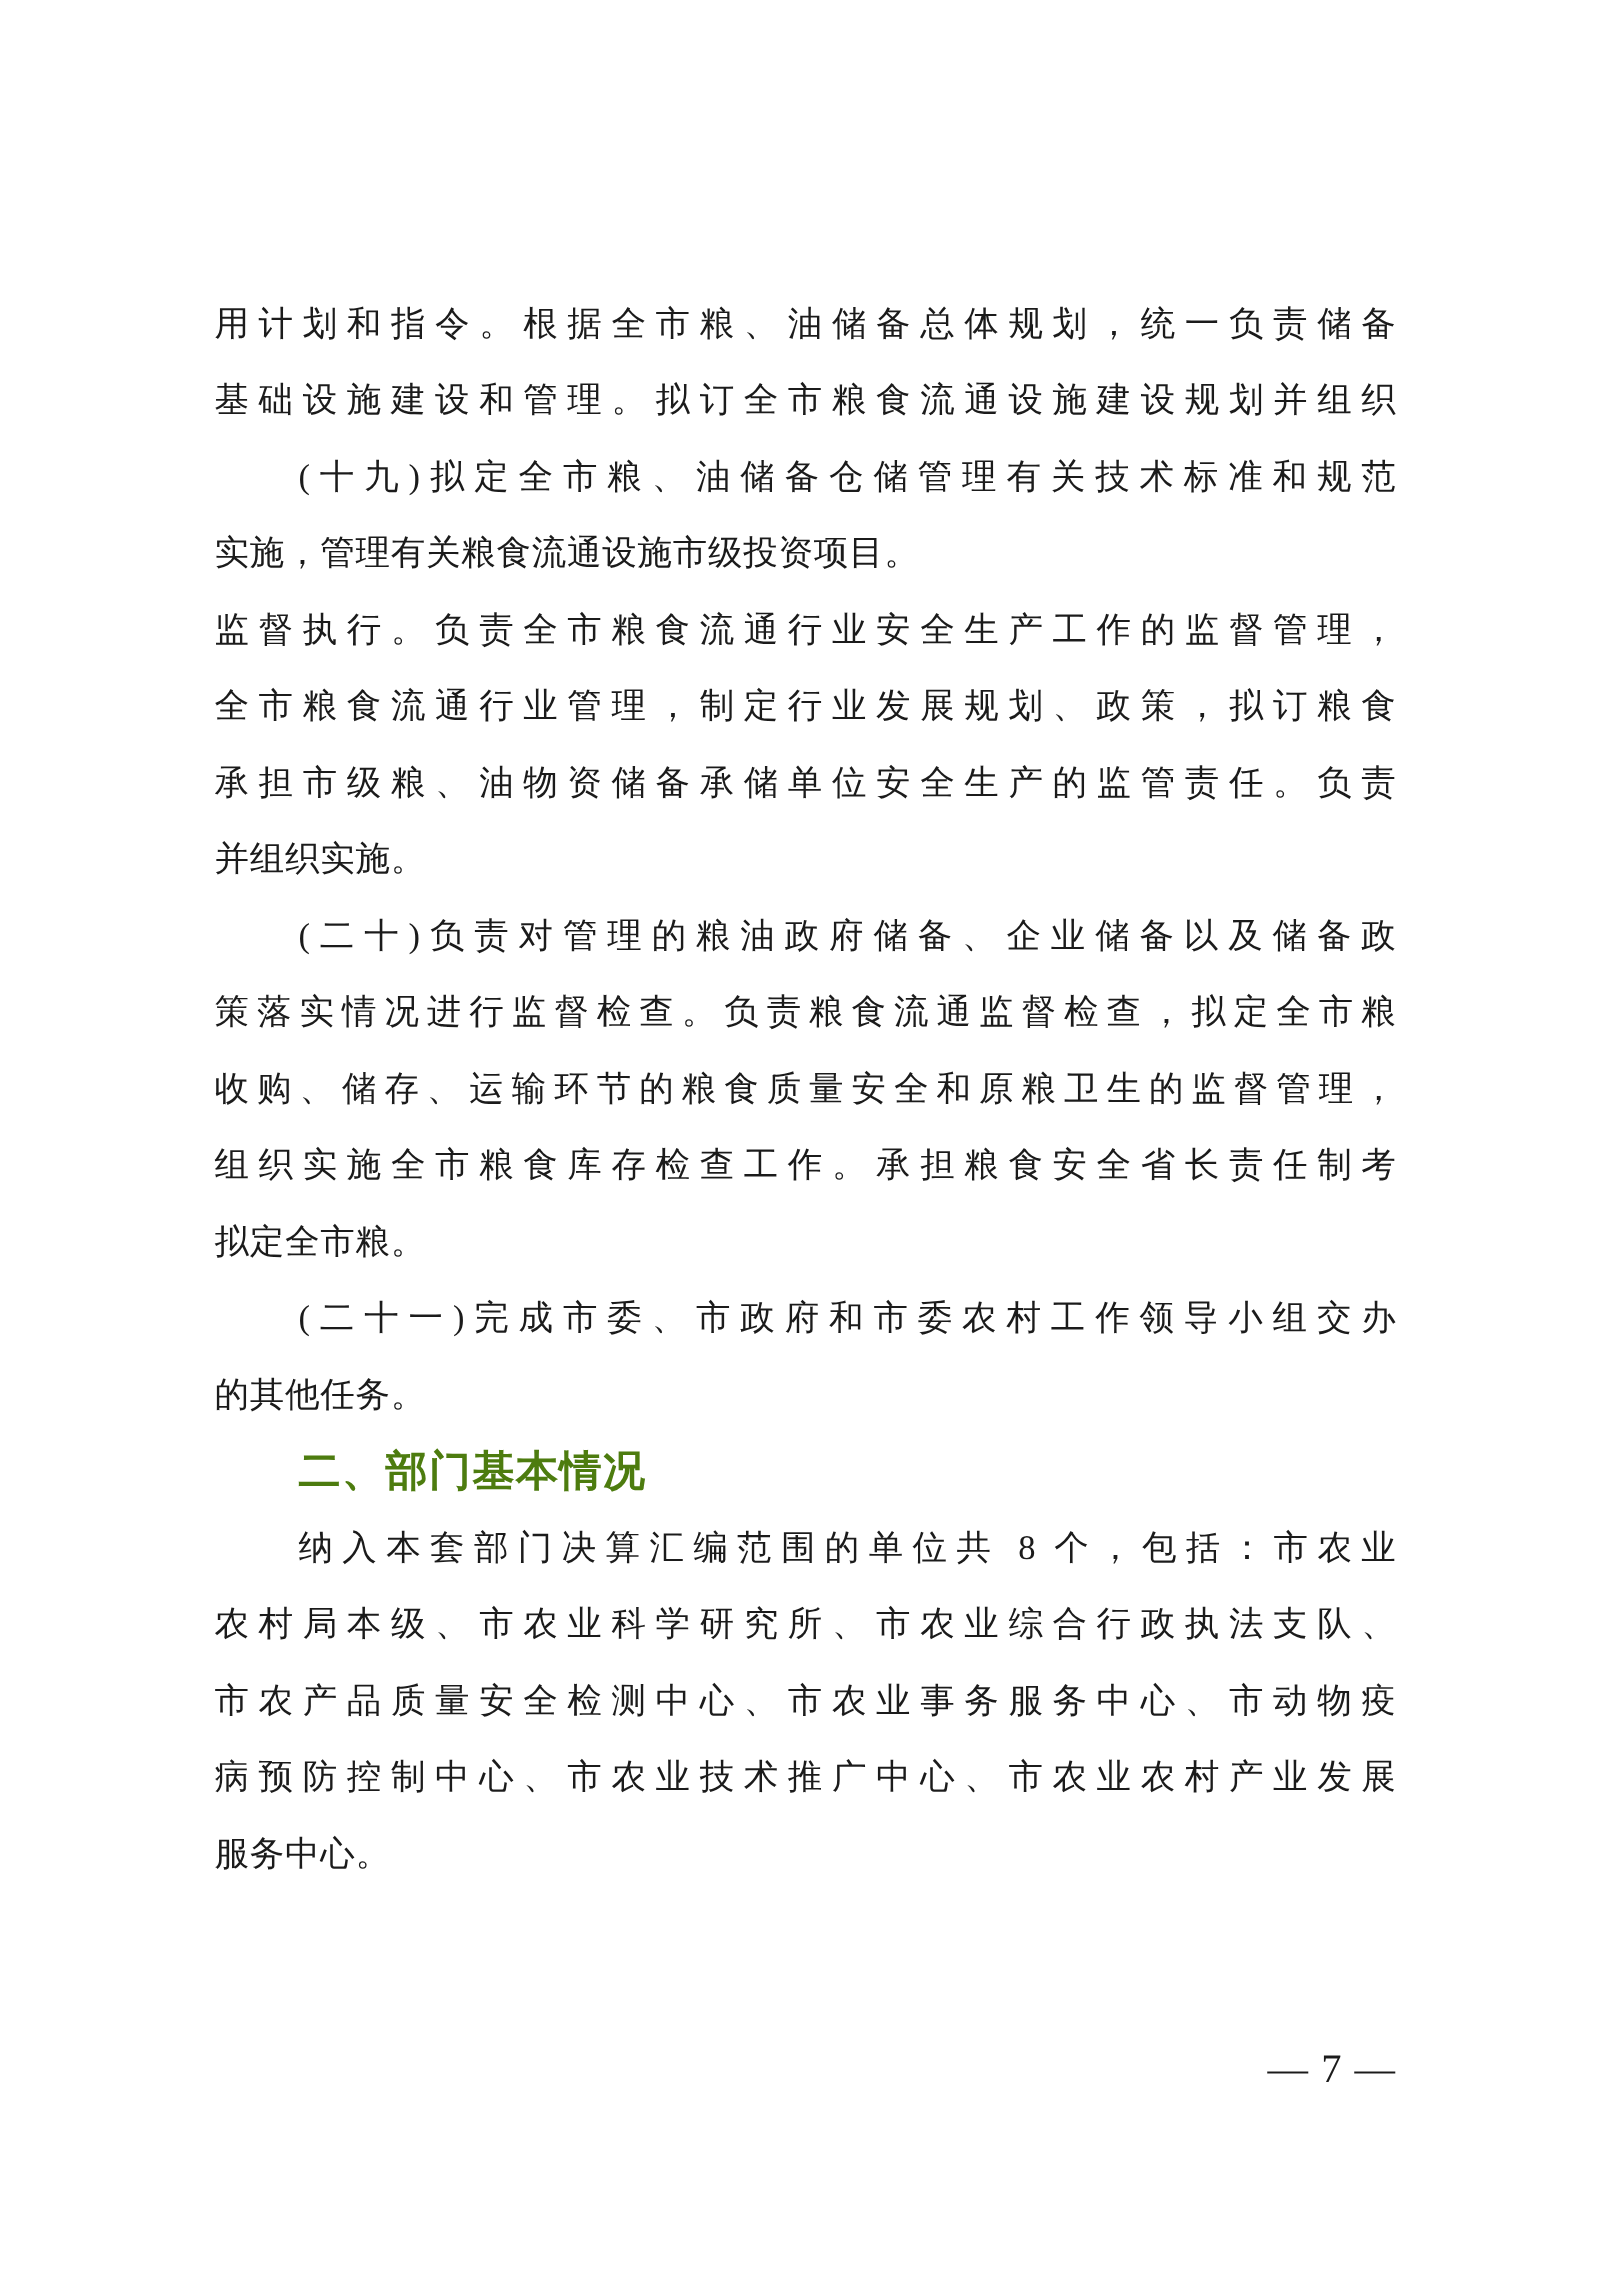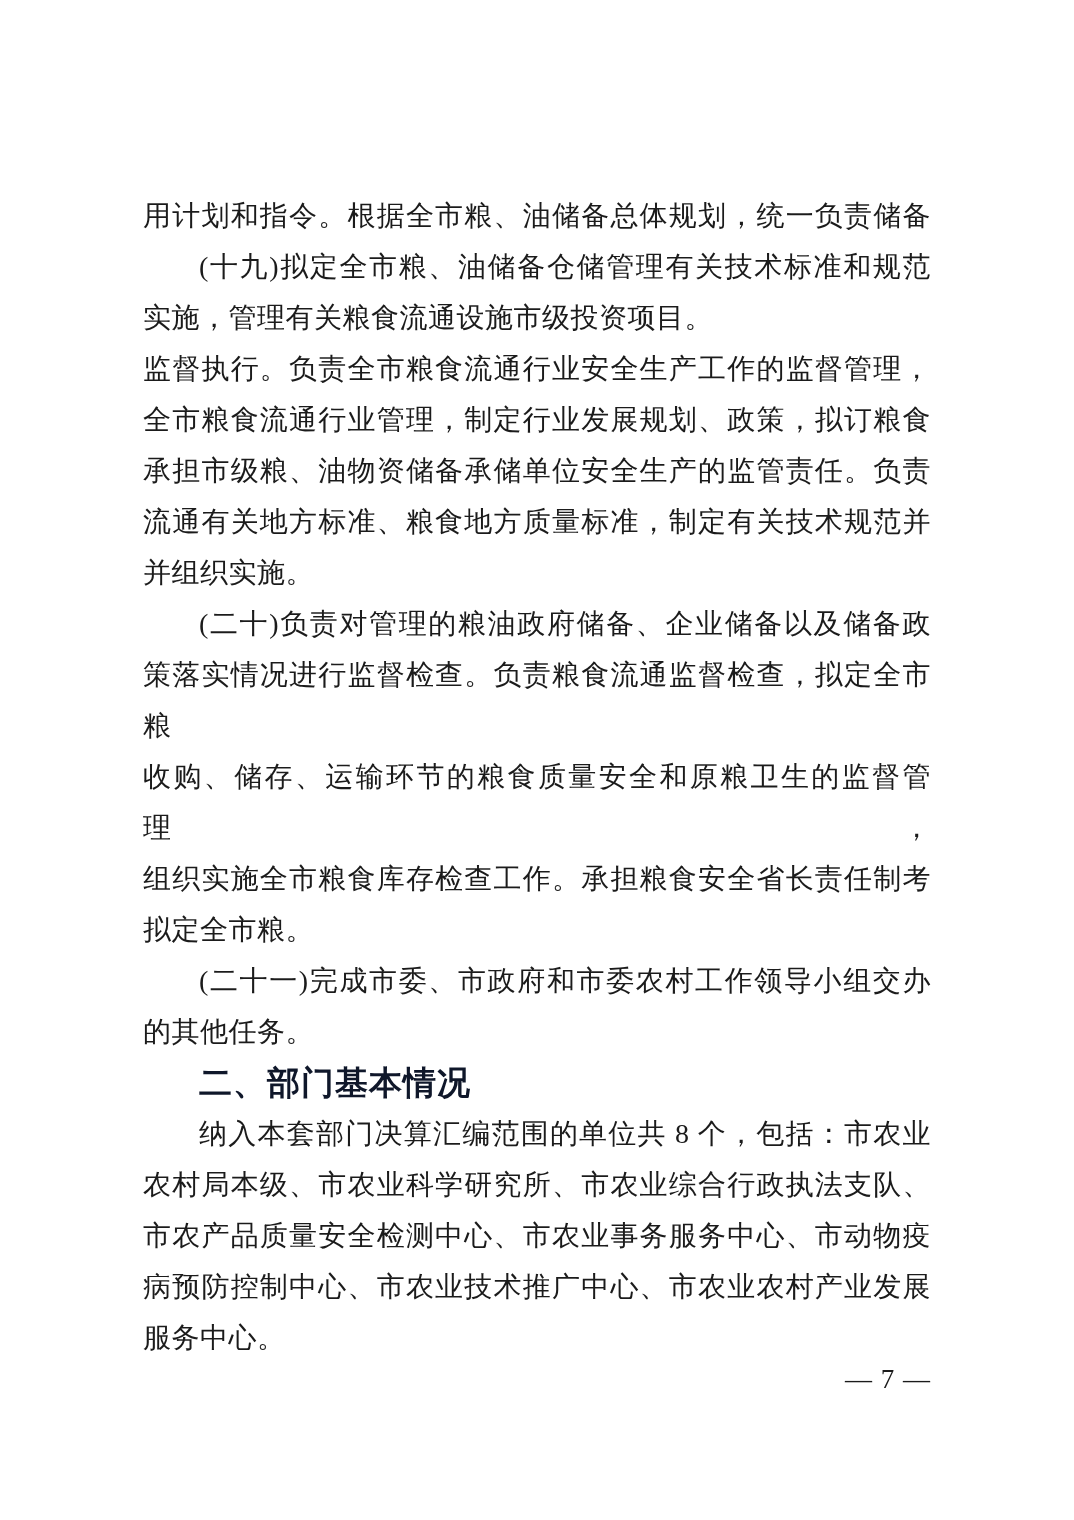--- a/index.html
+++ b/index.html
@@ -15,65 +15,65 @@
     overflow: hidden;
     font-family: "Liberation Serif", "DejaVu Serif", serif;
   }
   .doc-body {
     position: absolute;
     left: 143px;
     top: 190px;
     width: 788px;
   }
   .line {
-    font-size: 28px;
+    font-size: 23px;
     line-height: 51px;
     color: #1b1b1b;
     letter-spacing: 0.5px;
     white-space: nowrap;
   }
   .line.just {
     white-space: normal;
     text-align: justify;
     text-align-last: justify;
   }
   .line.indent {
     text-indent: 56px;
   }
   .line.heading {
     font-family: "Liberation Sans", "DejaVu Sans", sans-serif;
     font-weight: 700;
-    font-size: 33px;
-    color: #0f172a;
+    font-size: 28px;
+    color: #4d7c0f;
     letter-spacing: 1px;
   }
   .page-footer {
     position: absolute;
     left: 143px;
     top: 1360px;
     width: 788px;
     text-align: right;
     font-size: 27px;
     line-height: 38px;
     color: #1b1b1b;
     letter-spacing: 1px;
   }
 </style>
 </head>
 <body>
 
 <div class="page">
   <div class="doc-body">
       <div class="line just">用计划和指令。根据全市粮、油储备总体规划，统一负责储备</div>
+      <div class="line just">基础设施建设和管理。拟订全市粮食流通设施建设规划并组织</div>
       <div class="line indent just">(十九)拟定全市粮、油储备仓储管理有关技术标准和规范</div>
       <div class="line">实施，管理有关粮食流通设施市级投资项目。</div>
       <div class="line just">监督执行。负责全市粮食流通行业安全生产工作的监督管理，</div>
       <div class="line just">全市粮食流通行业管理，制定行业发展规划、政策，拟订粮食</div>
       <div class="line just">承担市级粮、油物资储备承储单位安全生产的监管责任。负责</div>
-      <div class="line just">流通有关地方标准、粮食地方质量标准，制定有关技术规范并</div>
       <div class="line">并组织实施。</div>
       <div class="line indent just">(二十)负责对管理的粮油政府储备、企业储备以及储备政</div>
       <div class="line just">策落实情况进行监督检查。负责粮食流通监督检查，拟定全市粮</div>
       <div class="line just">收购、储存、运输环节的粮食质量安全和原粮卫生的监督管理，</div>
       <div class="line just">组织实施全市粮食库存检查工作。承担粮食安全省长责任制考</div>
       <div class="line">拟定全市粮。</div>
       <div class="line indent just">(二十一)完成市委、市政府和市委农村工作领导小组交办</div>
       <div class="line">的其他任务。</div>
       <div class="line heading indent">二、部门基本情况</div>
       <div class="line indent just">纳入本套部门决算汇编范围的单位共 8 个，包括：市农业</div>

